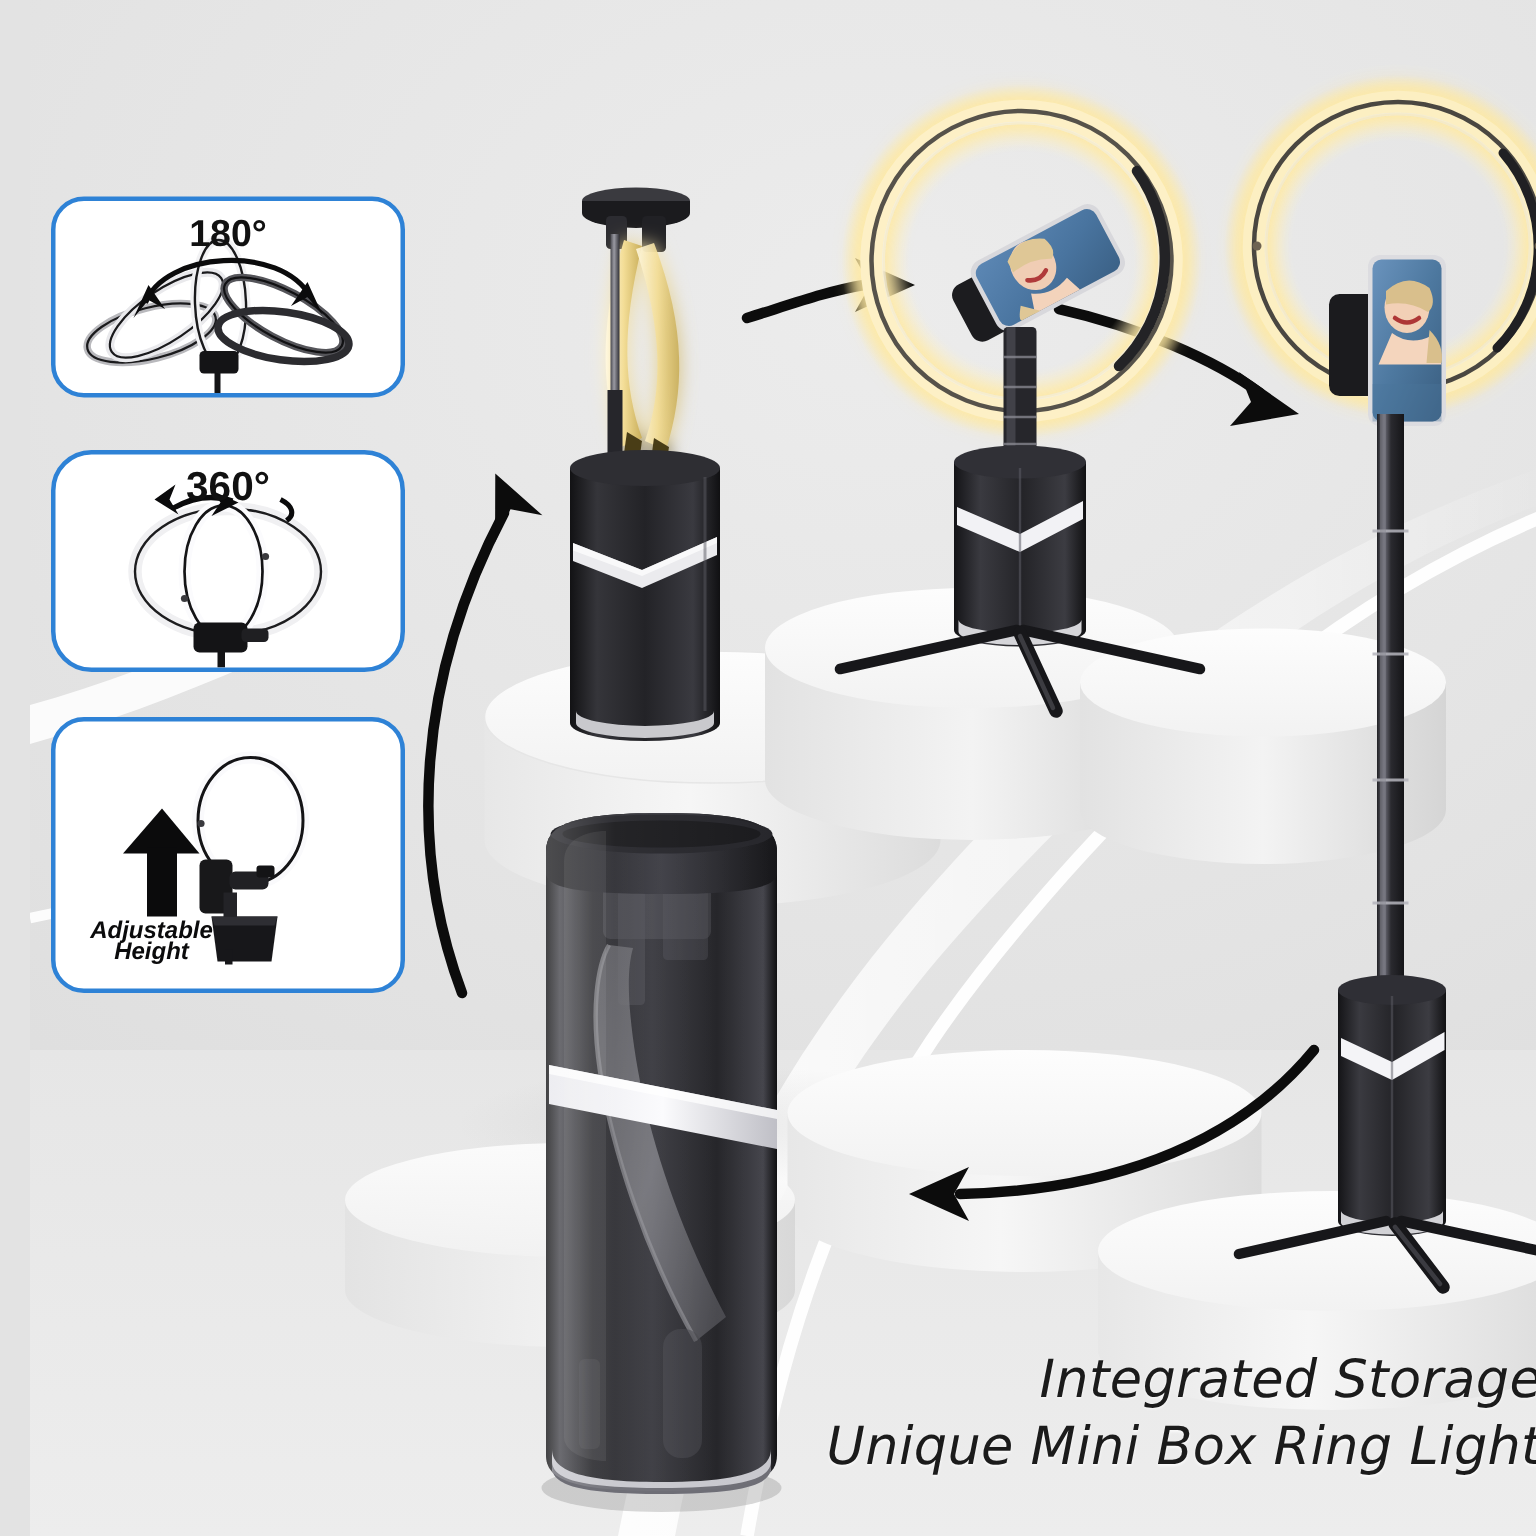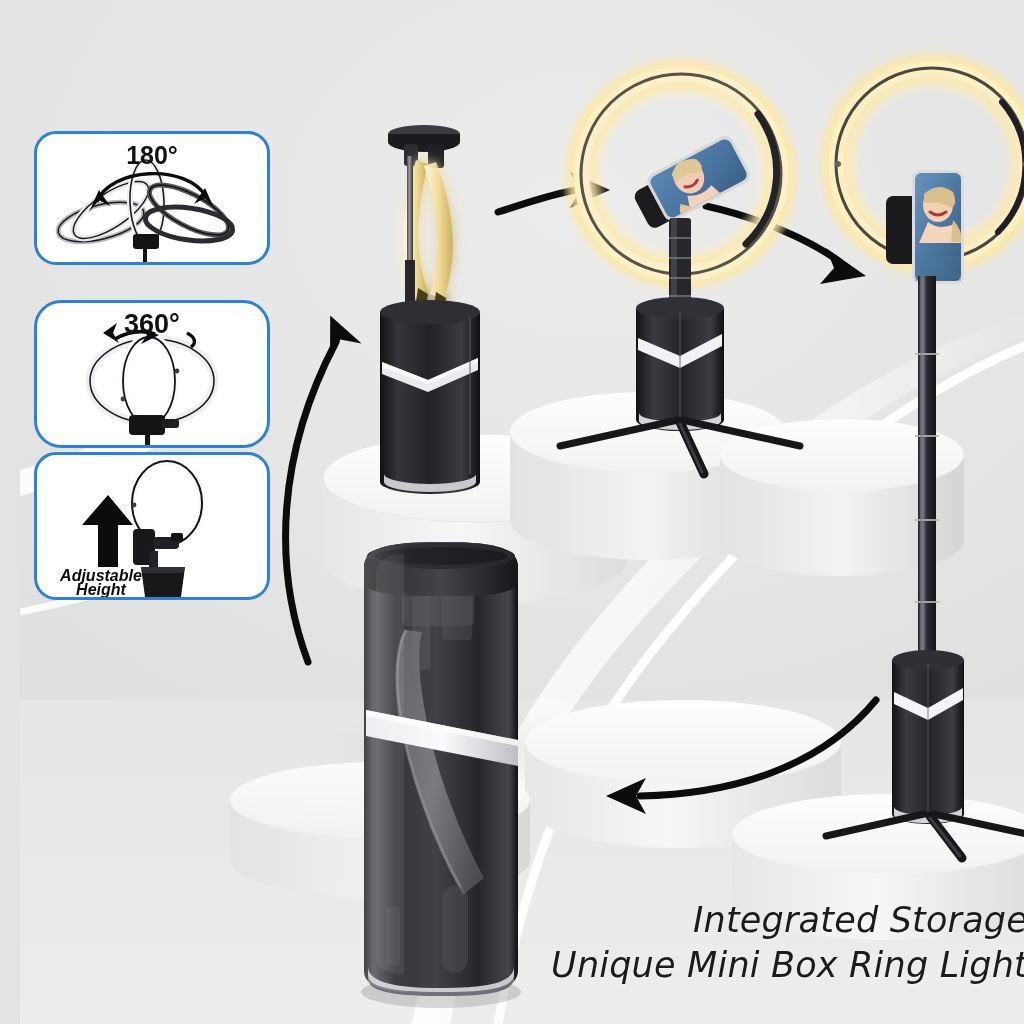--- a/index.html
+++ b/index.html
@@ -19,21 +19,21 @@
   .bg-svg{position:absolute;left:0;top:0;width:1024px;height:1024px;pointer-events:none;}
 
   
   .card{
     position:absolute;left:14px;width:236px;
     background:#ffffff;border:3px solid #2e82d6;border-radius:22px;
     box-sizing:border-box;overflow:hidden;
   }
   #card-180{top:131px;height:134px;}
   #card-360{top:300px;height:148px;border-radius:27px;}
-  #card-height{top:452px;height:148px;}
+  #card-height{top:478px;height:184px;}
   .card-svg{width:100%;height:100%;}
   .card-label{
     font-weight:bold;fill:#111;
   }
   
   #headline{
     position:absolute;right:16px;bottom:36px;text-align:right;
     color:#1b1b1b;font-size:35px;line-height:1.28;
     font-weight:400;letter-spacing:.2px;
     font-family:"DejaVu Sans","Liberation Sans",sans-serif;

